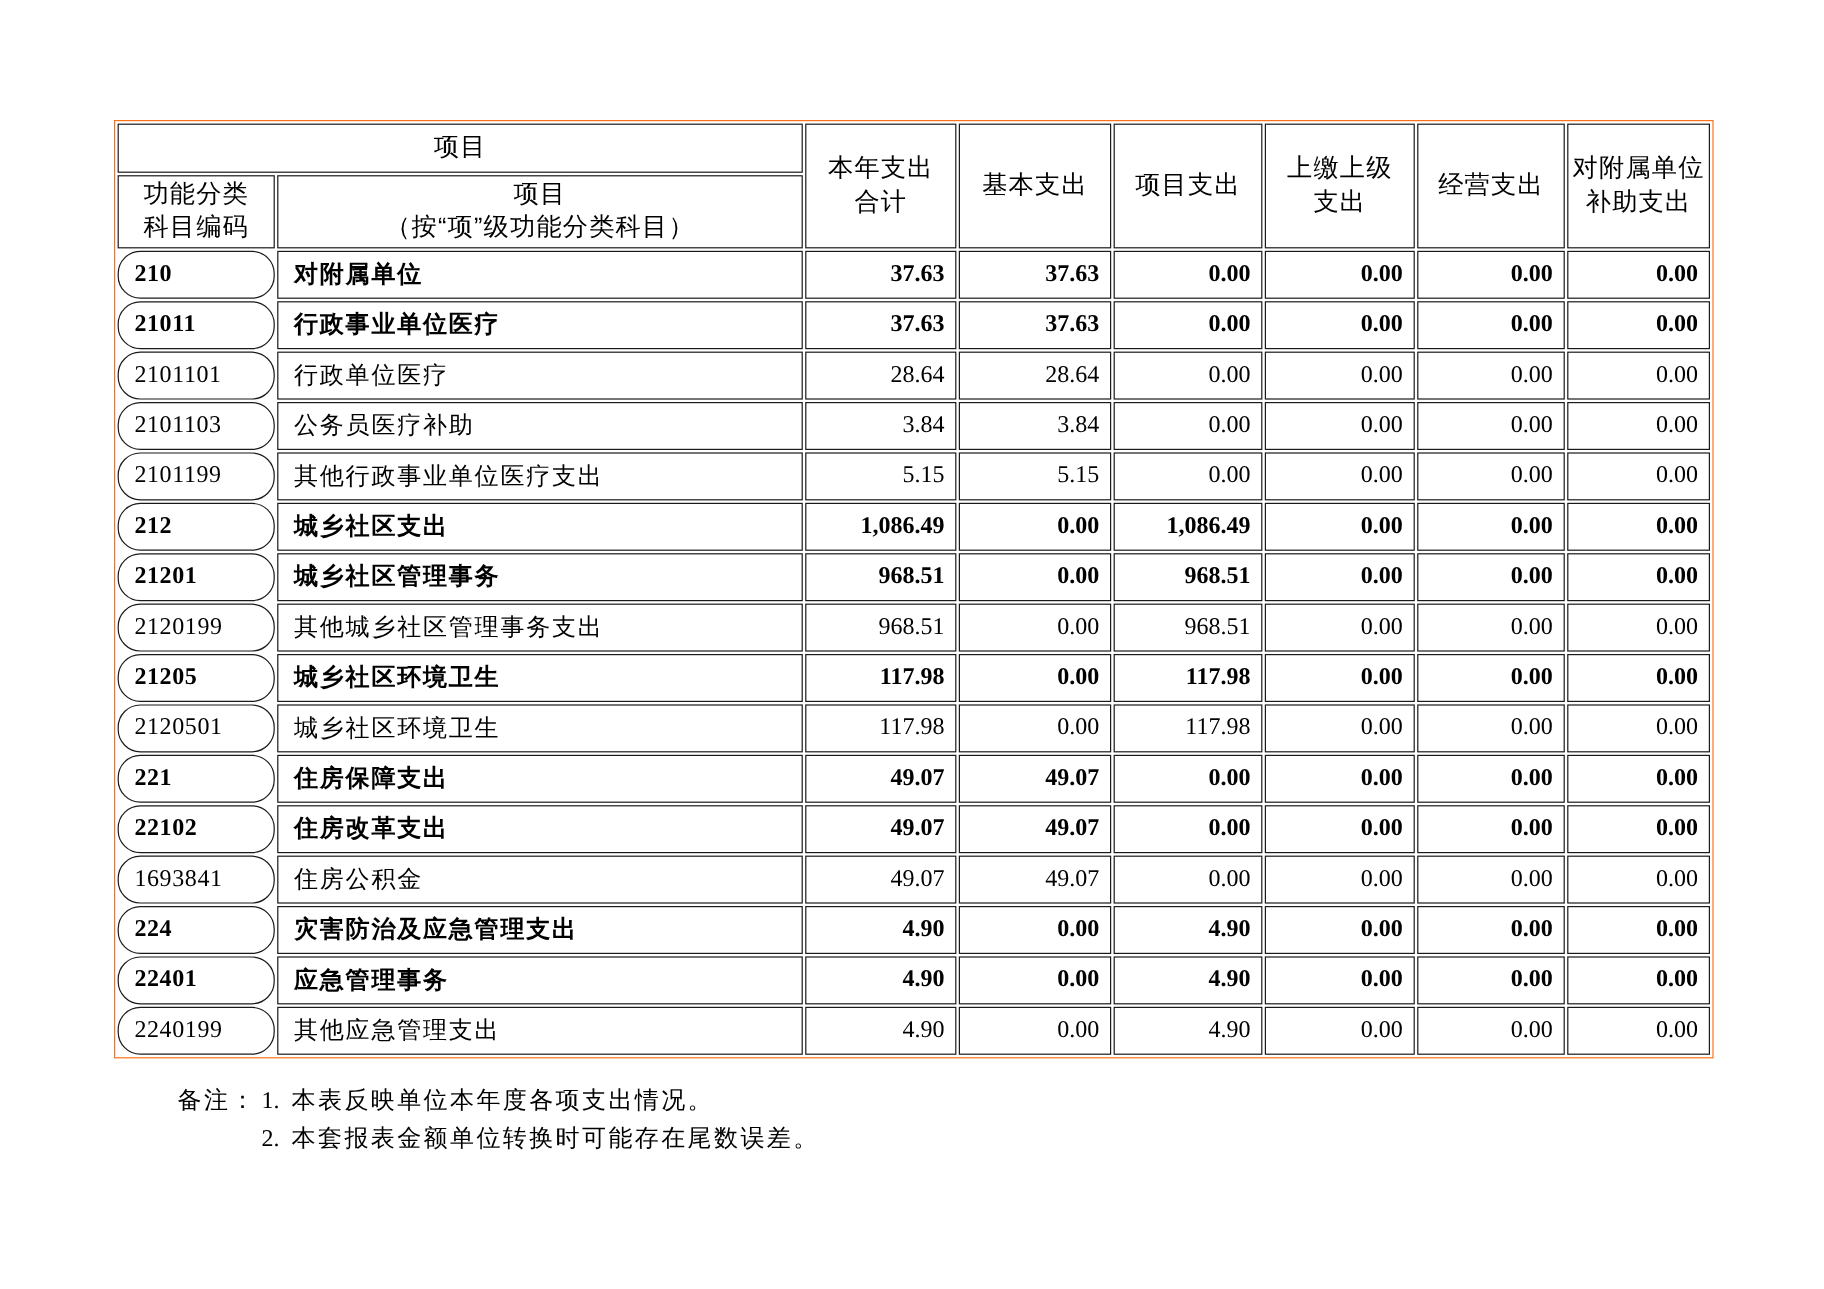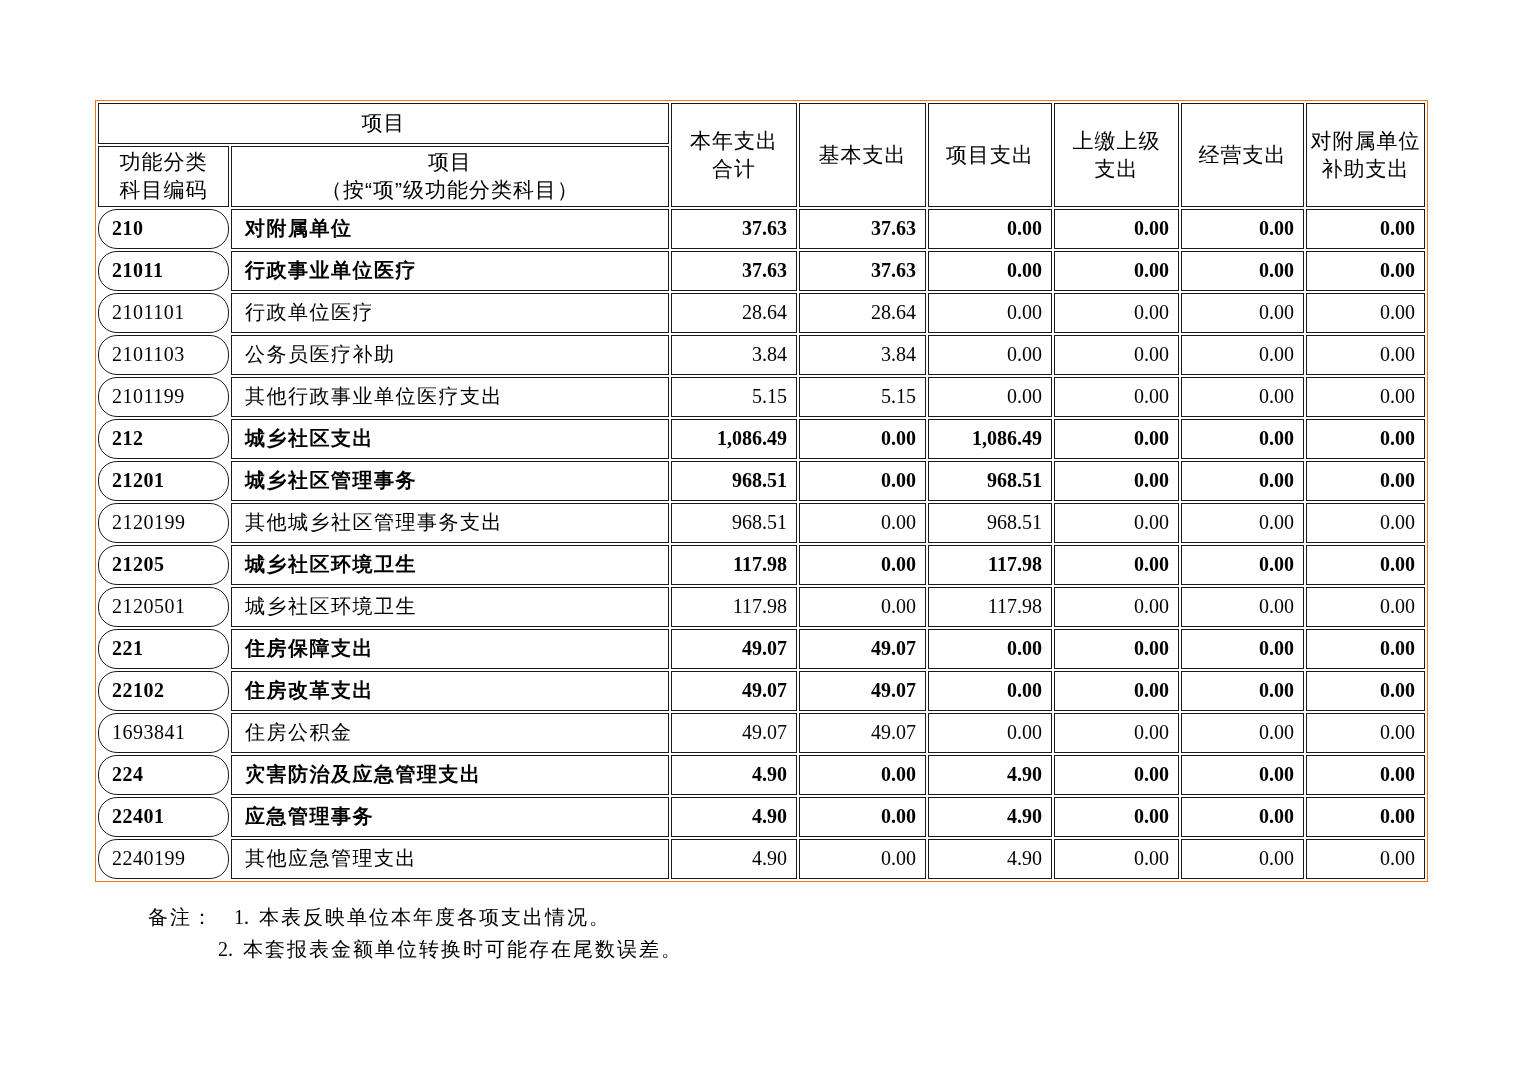--- a/index.html
+++ b/index.html
@@ -66,21 +66,21 @@
   tr.bold-row td { font-weight: bold; }
   .notes {
     position: absolute;
     left: 148px;
     top: 901px;
     font-size: 20px;
     line-height: 32px;
     letter-spacing: 2px;
   }
   .note-line { white-space: nowrap; }
-  .notes-label { margin-right: 20px; }
+  .notes-label { margin-right: 4px; }
   .note-num {
     letter-spacing: 0;
     margin-right: 10px;
   }
   .note-line.indent { margin-left: 70px; }
   .page-number {
     position: absolute;
     left: 0;
     right: 0;
     top: 995px;

